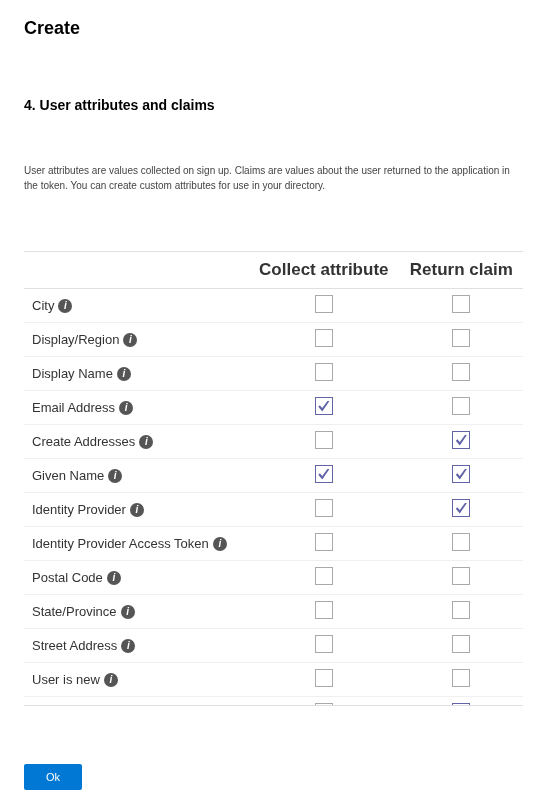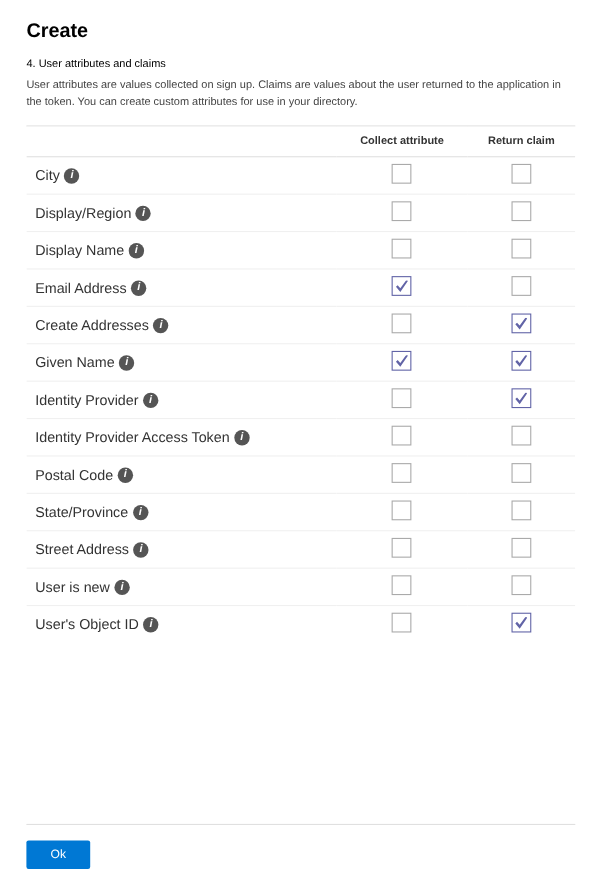--- a/index.html
+++ b/index.html
@@ -9,51 +9,52 @@
       color: #333;
       background: #fff;
       width: 547px;
       min-height: 810px;
     }
     .page {
       padding: 18px 24px 20px 24px;
       display: flex;
       flex-direction: column;
       height: 810px;
+      gap: 44px;
     }
     .page-title {
       font-size: 18px;
       font-weight: 600;
       margin-bottom: 14px;
       color: #000;
     }
     .section-title {
-      font-size: 10px;
-      font-weight: 400;
+      font-size: 14px;
+      font-weight: 700;
       margin-bottom: 6px;
       color: #000;
     }
     .description {
       font-size: 10px;
       color: #444;
       line-height: 1.5;
       margin-bottom: 14px;
     }
     .table-container {
       flex: 1;
       border-top: 1px solid #e0e0e0;
       border-bottom: 1px solid #e0e0e0;
       overflow: auto;
     }
     table {
       width: 100%;
       border-collapse: collapse;
     }
     thead th {
-      font-size: 10px;
+      font-size: 17px;
       font-weight: 600;
       color: #333;
       padding: 8px 6px 8px 6px;
       text-align: center;
       border-bottom: 1px solid #e0e0e0;
       background: #fff;
     }
     thead th:first-child {
       text-align: left;
       padding-left: 8px;

